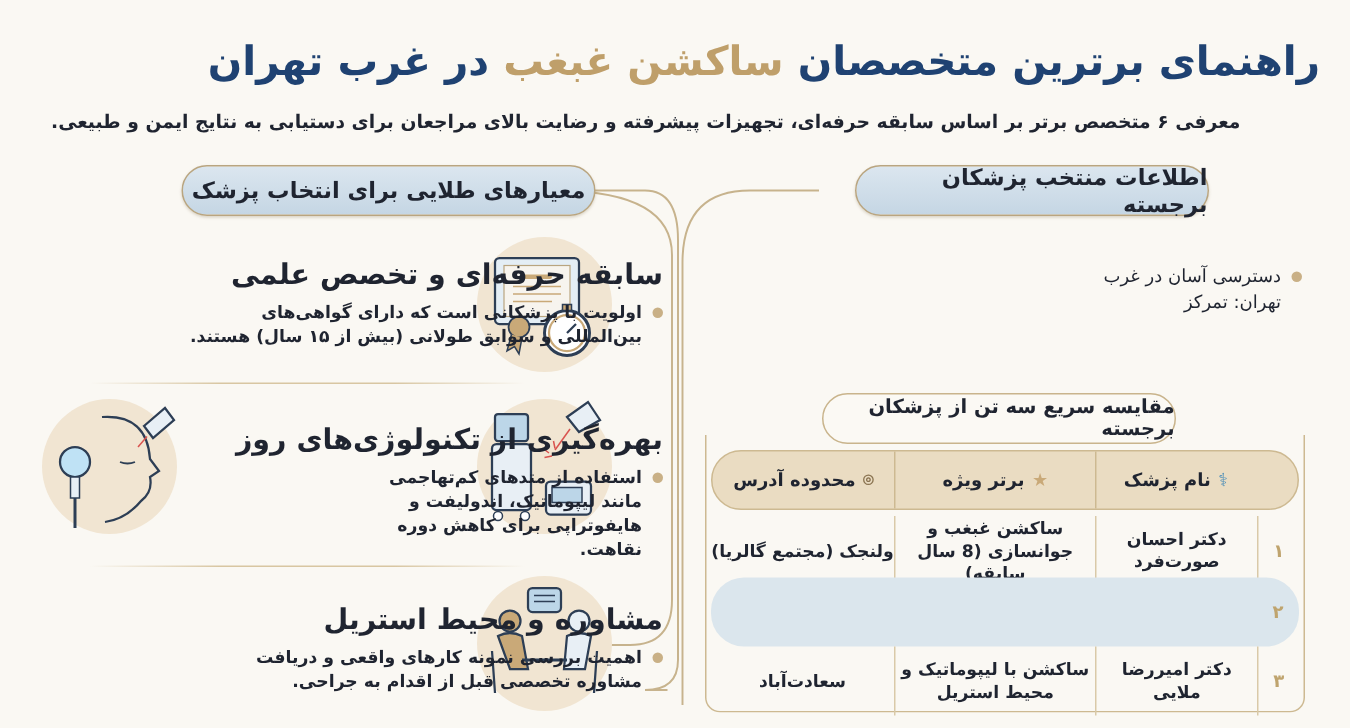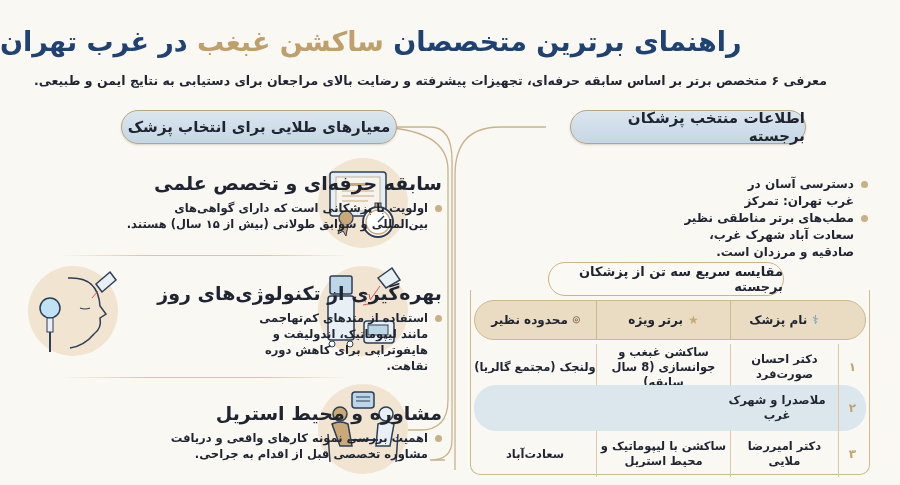--- a/index.html
+++ b/index.html
@@ -6,21 +6,21 @@
   html, body { width: 900px; height: 485px; overflow: hidden; }
   body {
     background: #faf8f3;
     font-family: "DejaVu Sans", sans-serif;
     color: #1f2430;
     position: relative;
     direction: rtl;
   }
   .title {
     position: absolute; top: 26px; left: 0; width: 880px;
-    text-align: left; font-size: 27px; font-weight: bold; color: #1f4272;
+    text-align: right; font-size: 27px; font-weight: bold; color: #1f4272;
   }
   .title .accent { color: #bf9f6a; }
   .subtitle {
     position: absolute; top: 73px; left: 0; width: 861px;
     text-align: center; font-size: 12.5px; font-weight: bold; color: #1f2430;
   }
   .pill {
     position: absolute; height: 34px; border-radius: 17px;
     background: linear-gradient(180deg,#dbe6ef 0%,#c5d6e4 100%);
     border: 1.5px solid #b9a580;
@@ -43,21 +43,21 @@
     border-radius: 50%; background: #c9b086;
   }
   .icon-circle {
     position: absolute; width: 90px; height: 90px; border-radius: 50%;
     background: #f1e5d2;
   }
   .divider { position: absolute; height: 1px; background: linear-gradient(90deg, transparent, #d8c6a2 30%, #d8c6a2 70%, transparent); }
 
   .right-bullets { position: absolute; right: 30px; top: 176px; width: 360px; }
   .rb {
-    font-size: 12px; font-weight: bold; line-height: 17px; color: #1f2430;
+    font-size: 12px; font-weight: normal; line-height: 17px; color: #1f2430;
     padding-right: 16px; position: relative; text-align: right;
   }
   .rb::before {
     content: ""; position: absolute; right: 2px; top: 5px; width: 7px; height: 7px;
     border-radius: 50%; background: #c9b086;
   }
 
   .table-frame {
     position: absolute; left: 470px; top: 290px; width: 400px; height: 185px;
     border: 1.5px solid #cdb991; border-top: none; border-radius: 0 0 10px 10px;
@@ -179,50 +179,48 @@
     <path d="M10 50 L12 78 M80 50 L78 78" stroke="#2d3e55" stroke-width="1.5"></path>
   </svg>
 </div>
 <div class="criteria" style="top:402px;">
   <div class="crit-title">مشاوره و محیط استریل</div>
   <div class="crit-bullet" style="width:290px; margin-right:0;">اهمیت بررسی نمونه کارهای واقعی و دریافت مشاوره تخصصی قبل از اقدام به جراحی.</div>
 </div>
 
 <div class="right-bullets">
   <div class="rb" style="width:150px; margin-right:0;">دسترسی آسان در غرب تهران: تمرکز</div>
-  <div class="rb" style="width:200px; margin-right:0;">مطب‌های برتر مناطقی نظیر سعادت آباد شهرک غرب، صادقیه و مرزدان است.</div>
 </div>
 
 <div class="table-frame"></div>
 <div class="table-title">مقایسه سریع سه تن از پزشکان برجسته</div>
 
 <div class="thead">
   <div class="th num" style="border-left:none;"></div>
   <div class="th c-name">
     <span style="color:#4e8fb8;">⚕</span>
     <span>نام پزشک</span>
   </div>
   <div class="th c-skill">
     <span style="color:#c9a978;">★</span>
     <span>برتر ویژه</span>
   </div>
   <div class="th c-addr">
     <span style="color:#8a7350;">⌾</span>
-    <span>محدوده نظیر</span>
+    <span>محدوده آدرس</span>
   </div>
 </div>
 
 <div class="row" style="top:344px;">
   <div class="cell num">۱</div>
   <div class="cell c-name">دکتر احسان صورت‌فرد</div>
   <div class="cell c-skill">ساکشن غبغب و جوانسازی (8 سال سابقه)</div>
   <div class="cell c-addr">ولنجک (مجتمع گالریا)</div>
 </div>
 <div class="row alt" style="top:385px;">
   <div class="cell num">۲</div>
-  <div class="cell c-addr">ملاصدرا و شهرک غرب</div>
 </div>
 <div class="row" style="top:431px;">
   <div class="cell num">۳</div>
   <div class="cell c-name">دکتر امیررضا ملایی</div>
   <div class="cell c-skill">ساکشن با لیپوماتیک و محیط استریل</div>
   <div class="cell c-addr">سعادت‌آباد</div>
 </div>
 
 </body></html>

